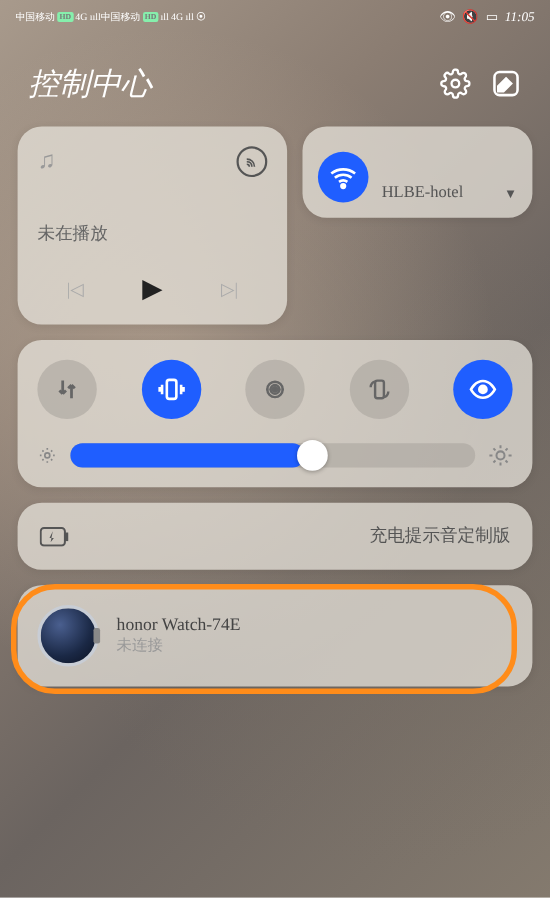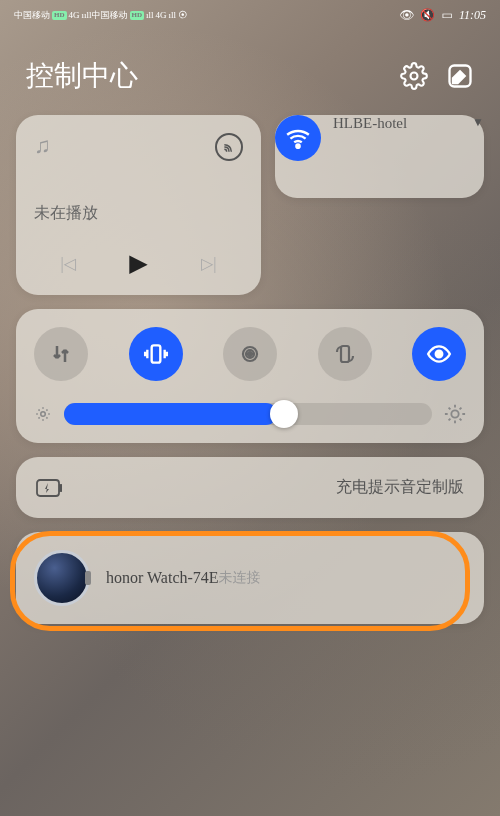--- a/index.html
+++ b/index.html
@@ -5,34 +5,34 @@
 *{margin:0;padding:0;box-sizing:border-box;font-family:'Segoe Script','Brush Script MT',cursive}
 body{width:500px;height:816px;background:linear-gradient(135deg,#a89a8c 0%,#8b7d72 30%,#6b6460 60%,#847a6e 100%);overflow:hidden;position:relative}
 .blur-bg{position:absolute;inset:0;background:radial-gradient(circle at 30% 40%,rgba(200,180,160,0.5),transparent 50%),radial-gradient(circle at 70% 60%,rgba(120,110,100,0.6),transparent 50%)}
 .status-bar{position:relative;display:flex;justify-content:space-between;align-items:center;padding:8px 14px;color:#fff;font-size:11px;font-family:sans-serif}
 .status-left{display:flex;flex-direction:row;font-size:9px;line-height:1.2}
 .status-left span{display:flex;align-items:center;gap:2px}
 .status-right{display:flex;align-items:center;gap:6px;font-size:12px}
 .hd{background:#86efac;color:#777;font-size:7px;padding:0 2px;border-radius:2px;font-weight:bold}
 .content{position:relative;padding:16px}
 .cc-header{display:flex;justify-content:space-between;align-items:center;padding:10px 10px 20px}
-.cc-title{color:#fff;font-size:28px;}
+.cc-title{color:#fff;font-size:28px;font-style:italic}
 .cc-icons{display:flex;gap:18px}
 .panel{background:rgba(230,225,218,0.75);border-radius:22px;box-shadow:0 2px 8px rgba(0,0,0,0.08)}
 .row1{display:flex;gap:14px;margin-bottom:14px}
 .music-panel{flex:1;padding:18px;display:flex;flex-direction:column;justify-content:space-between;height:180px}
 .music-top{display:flex;justify-content:space-between;align-items:flex-start}
 .music-icon{color:#999;font-size:22px}
 .cast-btn{width:28px;height:28px;border-radius:50%;border:2px solid #555;display:flex;align-items:center;justify-content:center}
 .music-status{color:#666;font-size:16px;margin-top:24px}
 .music-ctrl{display:flex;justify-content:space-around;align-items:center;margin-top:8px}
 .music-ctrl .side{color:#aaa;font-size:16px}
 .play-btn{font-size:24px;color:#222}
 .conn-col{flex:1;display:flex;flex-direction:column;gap:14px}
-.conn-tile{display:flex;align-items:flex-start;padding:0;gap:12px;height:83px}
+.conn-tile{display:flex;align-items:flex-end;padding:14px;gap:12px;height:83px}
 .conn-ico{width:46px;height:46px;border-radius:50%;display:flex;align-items:center;justify-content:center;flex-shrink:0}
 .wifi-on{background:#1f5eff}
 .bt-off{background:rgba(180,175,168,0.7)}
 .conn-label{color:#555;font-size:15px;flex:1}
 .dropdown{color:#555;font-size:12px}
 .toggle-panel{padding:18px;margin-bottom:14px}
 .toggle-row{display:flex;justify-content:space-between;margin-bottom:22px}
 .tg{width:54px;height:54px;border-radius:50%;display:flex;align-items:center;justify-content:center}
 .tg-off{background:rgba(170,165,158,0.6)}
 .tg-on{background:#1f5eff}
@@ -40,21 +40,21 @@
 .sun{color:#888}
 .slider{flex:1;height:22px;background:rgba(170,165,158,0.6);border-radius:11px;position:relative}
 .slider-fill{position:absolute;left:0;top:0;height:100%;width:58%;background:#1f5eff;border-radius:11px}
 .slider-thumb{position:absolute;left:56%;top:-3px;width:28px;height:28px;background:#fff;border-radius:50%;box-shadow:0 1px 4px rgba(0,0,0,0.3)}
 .charge-panel{padding:20px;display:flex;align-items:center;justify-content:space-between;gap:10px;margin-bottom:14px;position:relative}
 .charge-text{color:#555;font-size:16px}
 .annotation{position:absolute;border:5px solid #ff8c1a;border-radius:40px;pointer-events:none}
 .device-panel{padding:18px;display:flex;align-items:center;gap:16px}
 .watch-img{width:56px;height:56px;border-radius:50%;background:radial-gradient(circle at 35% 30%,#4a5f8f,#1a2845 60%,#0a1020);border:3px solid #c8cdd5;flex-shrink:0;position:relative}
 .watch-img::after{content:'';position:absolute;right:-4px;top:18px;width:6px;height:14px;background:#888;border-radius:2px}
-.dev-info{display:flex;flex-direction:row}
+.dev-info{display:flex;flex-direction:column}
 .dev-name{color:#444;font-size:16px}
 .dev-status{color:#999;font-size:14px}
 svg{display:block}
 </style>
 </head>
 <body>
 <div class="blur-bg"></div>
 
 <div class="status-bar">
   <div class="status-left">

